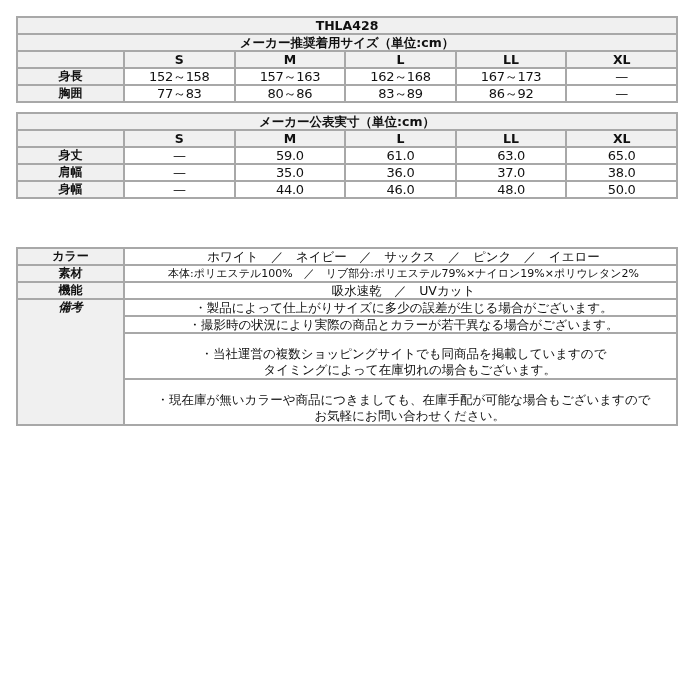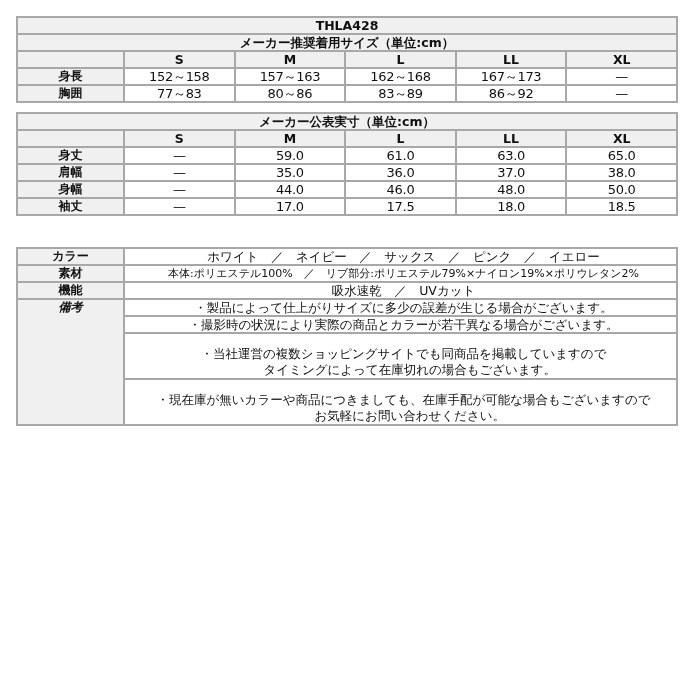--- a/index.html
+++ b/index.html
@@ -106,28 +106,20 @@
     <td class="w num">38.0</td>
   </tr>
   <tr>
     <td class="g lbl">身幅</td>
     <td class="w num">—</td>
     <td class="w num">44.0</td>
     <td class="w num">46.0</td>
     <td class="w num">48.0</td>
     <td class="w num">50.0</td>
   </tr>
-  <tr>
-    <td class="g lbl">袖丈</td>
-    <td class="w num">—</td>
-    <td class="w num">17.0</td>
-    <td class="w num">17.5</td>
-    <td class="w num">18.0</td>
-    <td class="w num">18.5</td>
-  </tr>
 </tbody>
   </table>
 
 <table id="t3">
   <colgroup>
       <col class="col-lbl">
       <col>
     </colgroup>
   <tbody>
       <tr>

